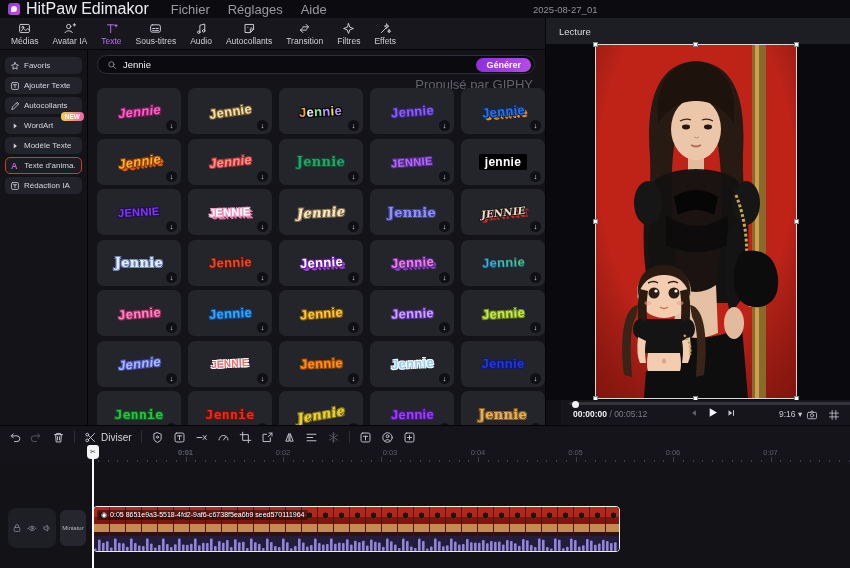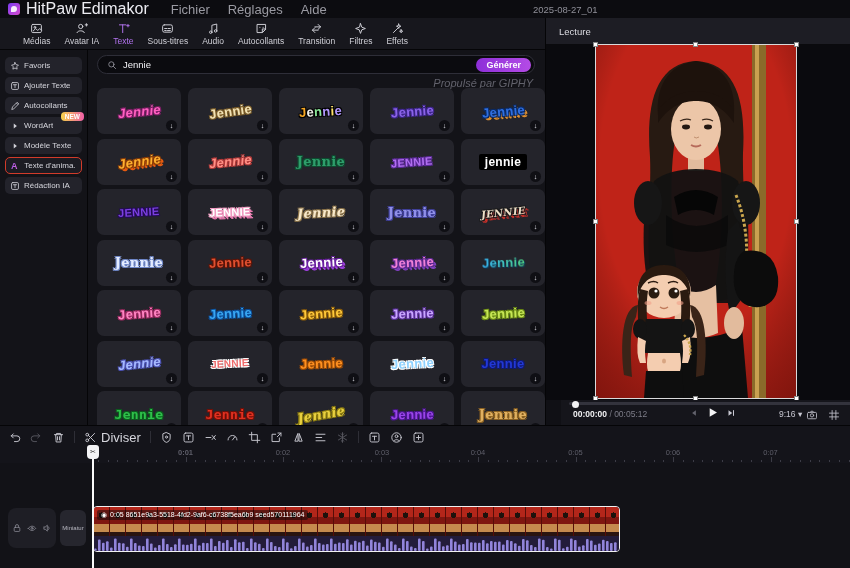--- a/index.html
+++ b/index.html
@@ -18,21 +18,21 @@
   #menus { display:flex; gap:18px; margin-left:22px; }
   .menu-item { font-size:13px; color:#9a9aa2; cursor:default; }
   #project-name { position:absolute; left:533px; top:4px; font-size:9.5px; color:#8f8f98; }
 
   
   #main-row { position:absolute; left:0; top:18px; width:850px; height:407px; display:flex; }
   #left-col { width:545px; height:407px; display:flex; flex-direction:column; }
 
   
   #tabbar { height:32px; background:#17171d; border-bottom:1px solid #050507;
-    display:flex; align-items:center; padding-left:16px; }
+    display:flex; align-items:center; padding-left:4px; }
   .tab { display:flex; flex-direction:column; align-items:center; justify-content:center;
     padding:0 7px; height:32px; cursor:pointer; color:#cfcfd6; }
   .tab .ticon { height:14px; display:flex; align-items:center; }
   .tab .ticon svg { width:13px; height:13px; stroke:#cfcfd6; fill:none; stroke-width:1.2;
     stroke-linecap:round; stroke-linejoin:round; }
   .tab .tlabel { font-size:8.5px; margin-top:1px; }
   .tab.active { color:#b273ee; }
   .tab.active .ticon svg { stroke:#b273ee; }
 
   
@@ -56,21 +56,21 @@
   
   #panel-mid { flex:1; position:relative; overflow:hidden; }
   #searchbar { position:absolute; left:9px; top:5px; width:438px; height:19px; border-radius:14px;
     background:#0b0b0f; border:1px solid #2e2e38; display:flex; align-items:center; padding:0 3px 0 9px; }
   #searchbar svg { width:10px; height:10px; stroke:#8f8f98; fill:none; stroke-width:1.4; stroke-linecap:round; }
   #search-input { flex:1; margin-left:6px; background:transparent; border:none; outline:none;
     color:#f0f0f4; font-size:9.5px; font-family:"Liberation Sans",sans-serif; }
   #generate-btn { height:14px; border:none; border-radius:10px; padding:0 10px; cursor:pointer;
     background:linear-gradient(90deg,#8d2fd8,#b44be6); color:#fff; font-size:9px; font-weight:bold;
     font-family:"Liberation Sans",sans-serif; }
-  #attribution { position:absolute; right:12px; top:27px; font-size:11px; color:#62626c;font-style:italic; }
+  #attribution { position:absolute; right:12px; top:27px; font-size:13px; color:#62626c; }
 
   #grid { position:absolute; left:9px; top:38px; width:448px; height:337px; overflow:hidden;
     display:grid; grid-template-columns:repeat(5,84px); grid-auto-rows:46px; column-gap:7px; row-gap:4.5px; }
   .tile { position:relative; background:#24242b; border-radius:7px; display:flex; align-items:center;
     justify-content:center; overflow:hidden; cursor:pointer; }
   .tile-text { font-size:13px; letter-spacing:.3px; white-space:nowrap; }
   .f-b  { font-family:"Liberation Sans",sans-serif; font-weight:bold; }
   .f-bi { font-family:"Liberation Sans",sans-serif; font-weight:bold; font-style:italic; }
   .f-se { font-family:"DejaVu Serif",serif; font-weight:bold; }
   .f-si { font-family:"DejaVu Serif",serif; font-weight:bold; font-style:italic; }
@@ -101,21 +101,21 @@
   #ratio-select { position:absolute; left:218px; top:9px; font-size:8.5px; color:#c8c8d2; cursor:pointer; }
   .ctl-icon { position:absolute; top:7px; cursor:pointer; }
   .ctl-icon svg { width:12px; height:12px; stroke:#b8b8c2; fill:none; stroke-width:1.2; stroke-linecap:round; stroke-linejoin:round; }
 
   
   #timeline { position:absolute; left:0; top:425px; width:850px; height:143px; background:#14141a; border-top:1px solid #050507; }
   #tl-toolbar { position:absolute; left:0; top:0; width:850px; height:22px; display:flex; align-items:center; padding-left:8px; gap:9px; }
   .tbtn { display:flex; align-items:center; gap:4px; cursor:pointer; }
   .tbtn svg { width:13px; height:13px; stroke:#c3c3cc; fill:none; stroke-width:1.2; stroke-linecap:round; stroke-linejoin:round; }
   .tbtn.dim svg { stroke:#55555e; }
-  .tbtn .tb-label { font-size:13px; color:#d5d5dc; }
+  .tbtn .tb-label { font-size:10px; color:#d5d5dc; }
   .tsep { width:1px; height:12px; background:#2e2e36; }
 
   #ruler { position:absolute; left:88px; top:22px; width:762px; height:15px; }
   .tick { position:absolute; bottom:1px; width:1px; background:#3c3c46; }
   .tick-label { position:absolute; top:0px; font-size:7.5px; color:#5f5f6a; transform:translateX(-50%); }
 
   #playhead-marker { position:absolute; left:87px; top:19px; width:12px; height:14px; background:#f4f4f6;
     border-radius:3px 3px 4px 4px; z-index:6; display:flex; align-items:center; justify-content:center;
     font-size:7px; color:#333; cursor:ew-resize; }
   #playhead-line { position:absolute; left:92.4px; top:19px; bottom:0; width:1.4px; background:#fafafa; z-index:5; }
@@ -721,21 +721,21 @@
         <div class="tick" style="left: 204.75px; height: 2.5px;"></div>
         <div class="tick" style="left: 214.5px; height: 2.5px;"></div>
         <div class="tick" style="left: 224.25px; height: 2.5px;"></div>
         <div class="tick" style="left: 234px; height: 2.5px;"></div>
         <div class="tick" style="left: 243.75px; height: 2.5px;"></div>
         <div class="tick" style="left: 253.5px; height: 2.5px;"></div>
         <div class="tick" style="left: 263.25px; height: 2.5px;"></div>
         <div class="tick" style="left: 273px; height: 2.5px;"></div>
         <div class="tick" style="left: 282.75px; height: 2.5px;"></div>
         <div class="tick" style="left: 292.5px; height: 5px;"></div>
-        <div class="tick-label" style="left: 294px;">0:03</div>
+        <div class="tick-label" style="left: 302px;">0:03</div>
         <div class="tick" style="left: 302.25px; height: 2.5px;"></div>
         <div class="tick" style="left: 312px; height: 2.5px;"></div>
         <div class="tick" style="left: 321.75px; height: 2.5px;"></div>
         <div class="tick" style="left: 331.5px; height: 2.5px;"></div>
         <div class="tick" style="left: 341.25px; height: 2.5px;"></div>
         <div class="tick" style="left: 351px; height: 2.5px;"></div>
         <div class="tick" style="left: 360.75px; height: 2.5px;"></div>
         <div class="tick" style="left: 370.5px; height: 2.5px;"></div>
         <div class="tick" style="left: 380.25px; height: 2.5px;"></div>
         <div class="tick" style="left: 390px; height: 5px;"></div>

